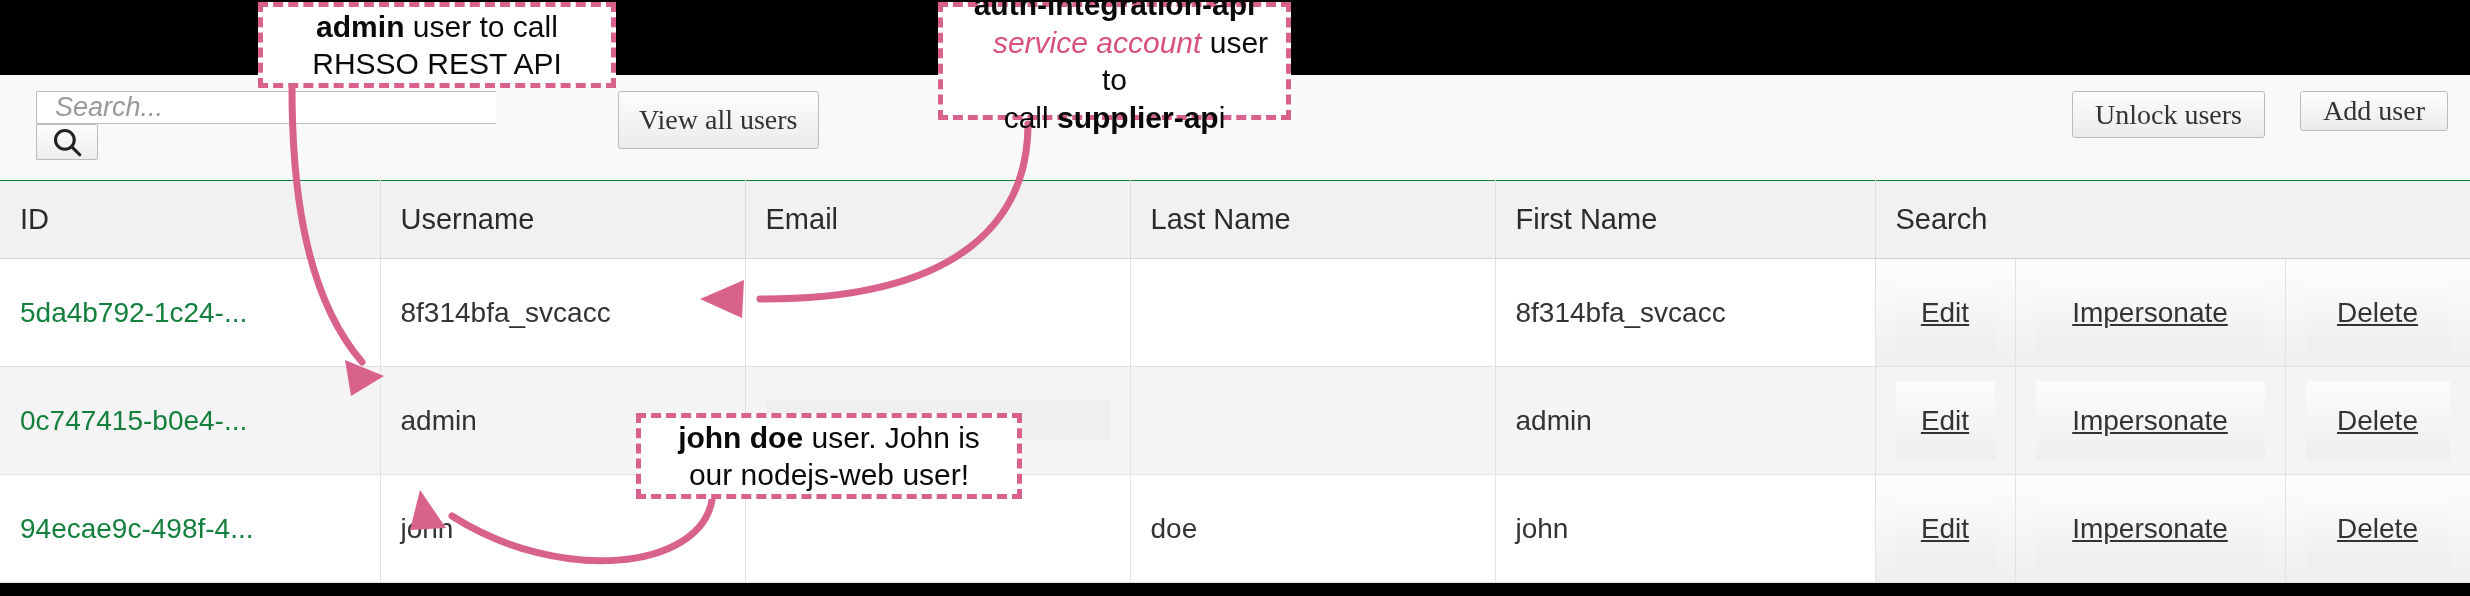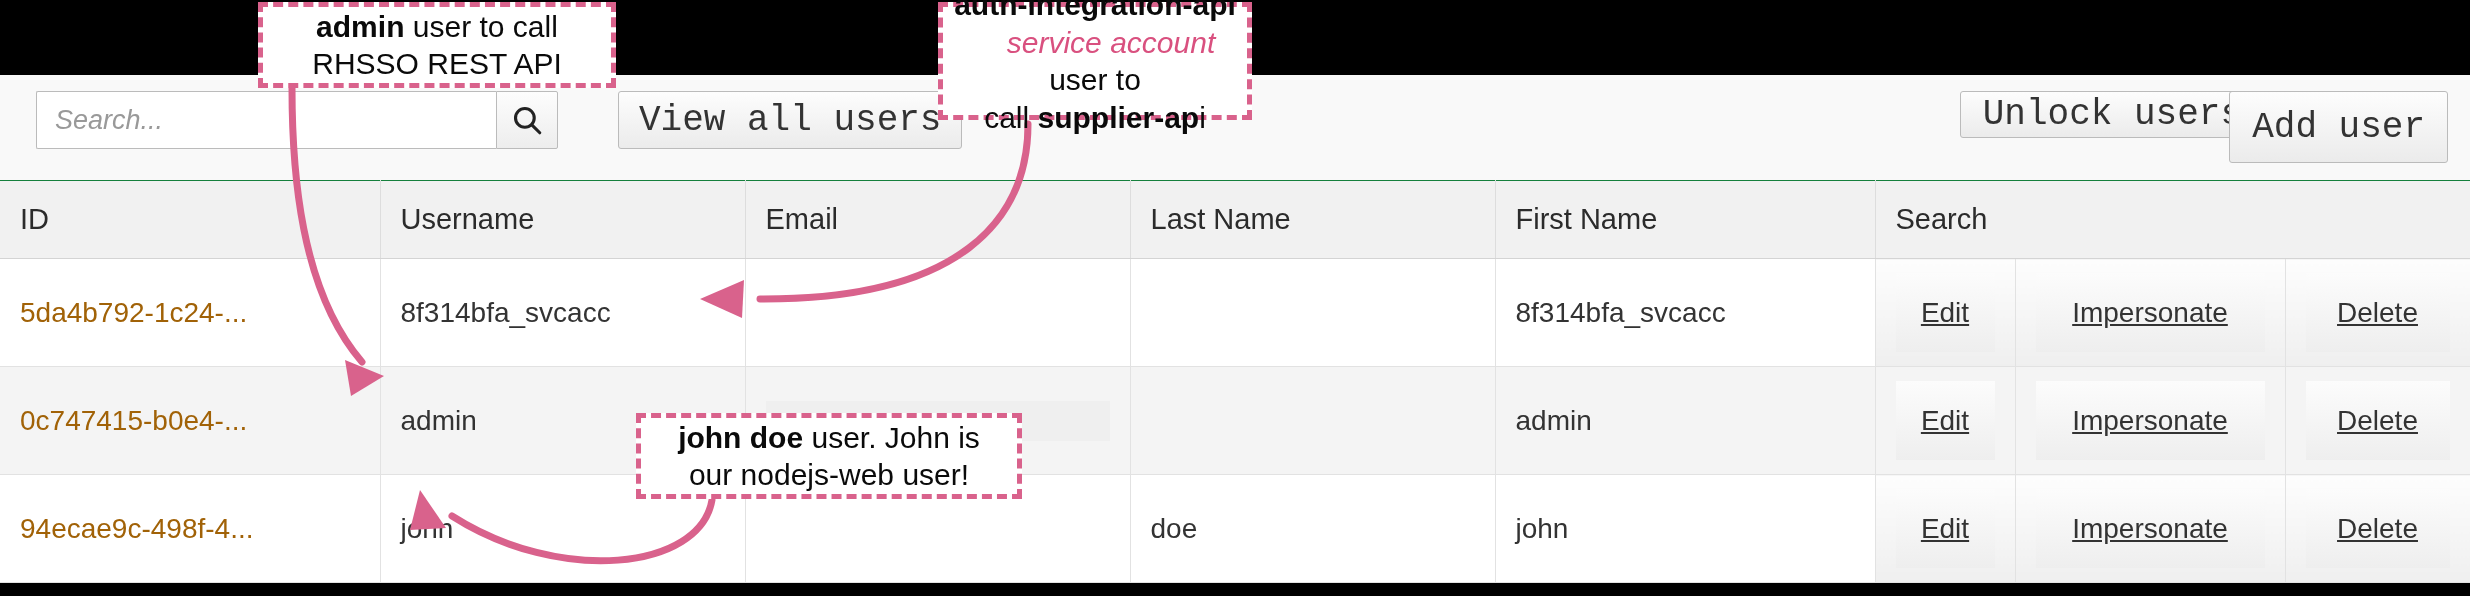--- a/index.html
+++ b/index.html
@@ -37,20 +37,21 @@
     box-sizing: border-box;
   }
 
   .search-group {
     position: absolute;
     left: 36px;
     top: 16px;
     display: flex;
     align-items: stretch;
     height: 58px;
+    flex-direction: column;
   }
   .search-input {
     width: 460px;
     height: 58px;
     box-sizing: border-box;
     border: 1px solid #bbbbbb;
     border-right: none;
     background: #ffffff;
     font-family: "Liberation Sans", sans-serif;
     font-size: 27px;
@@ -77,22 +78,22 @@
     cursor: pointer;
     border-radius: 0 2px 2px 0;
   }
   .search-btn svg { display:block; }
 
   .btn {
     box-sizing: border-box;
     border: 1px solid #bbbbbb;
     background: linear-gradient(to bottom, #fdfdfd 0%, #ebebeb 100%);
     color: #333333;
-    font-family: Liberation Mono, monospace;
-    font-size: 36px;
+    font-family: Liberation Serif, serif;
+    font-size: 28px;
     border-radius: 3px;
     cursor: pointer;
     display: flex;
     align-items: center;
     justify-content: center;
     white-space: nowrap;
   }
   .btn-viewall {
     position: absolute;
     left: 618px;
@@ -104,21 +105,21 @@
     position: absolute;
     right: 205px;
     top: 16px;
     height: 47px;
     padding: 0 22px;
   }
   .btn-adduser {
     position: absolute;
     right: 22px;
     top: 16px;
-    height: 72px;
+    height: 40px;
     padding: 0 22px;
   }
 
   
   table.users {
     position: absolute;
     left: 0px;
     top: 105px;
     width: 2470px;
     border-collapse: collapse;
@@ -145,21 +146,21 @@
     border-right: 1px solid #e2e2e2;
     padding: 14px 20px;
     height: 50px;
     vertical-align: middle;
     white-space: nowrap;
     overflow: hidden;
   }
   table.users tr.alt td { background: #f4f4f4; }
 
   td.idcell a {
-    color: #a16207;
+    color: #15803d;
     text-decoration: none;
     cursor: pointer;
     margin-top: 40px;
   }
 
   
   .email-ghost {
     display: block;
     width: 100%;
     height: 40px;
@@ -220,21 +221,21 @@
     padding: 6px 10px;
   }
   .note b { font-weight: bold; }
   .note .svc {
     color: #d9507f;
     font-style: italic;
     font-weight: normal;
     margin-left: 32px;
   }
   #note-admin { left: 258px;  top: 2px;   width: 358px; height: 86px; }
-  #note-auth  { left: 938px;  top: 2px;   width: 314px; height: 118px; }
+  #note-auth  { left: 938px;  top: 2px;   width: 353px; height: 118px; }
   #note-john  { left: 636px;  top: 413px; width: 386px; height: 86px; }
 </style>
 </head>
 <body>
 
 <div id="kc-panel">
 
   <div class="toolbar">
 
     <div class="search-group">

